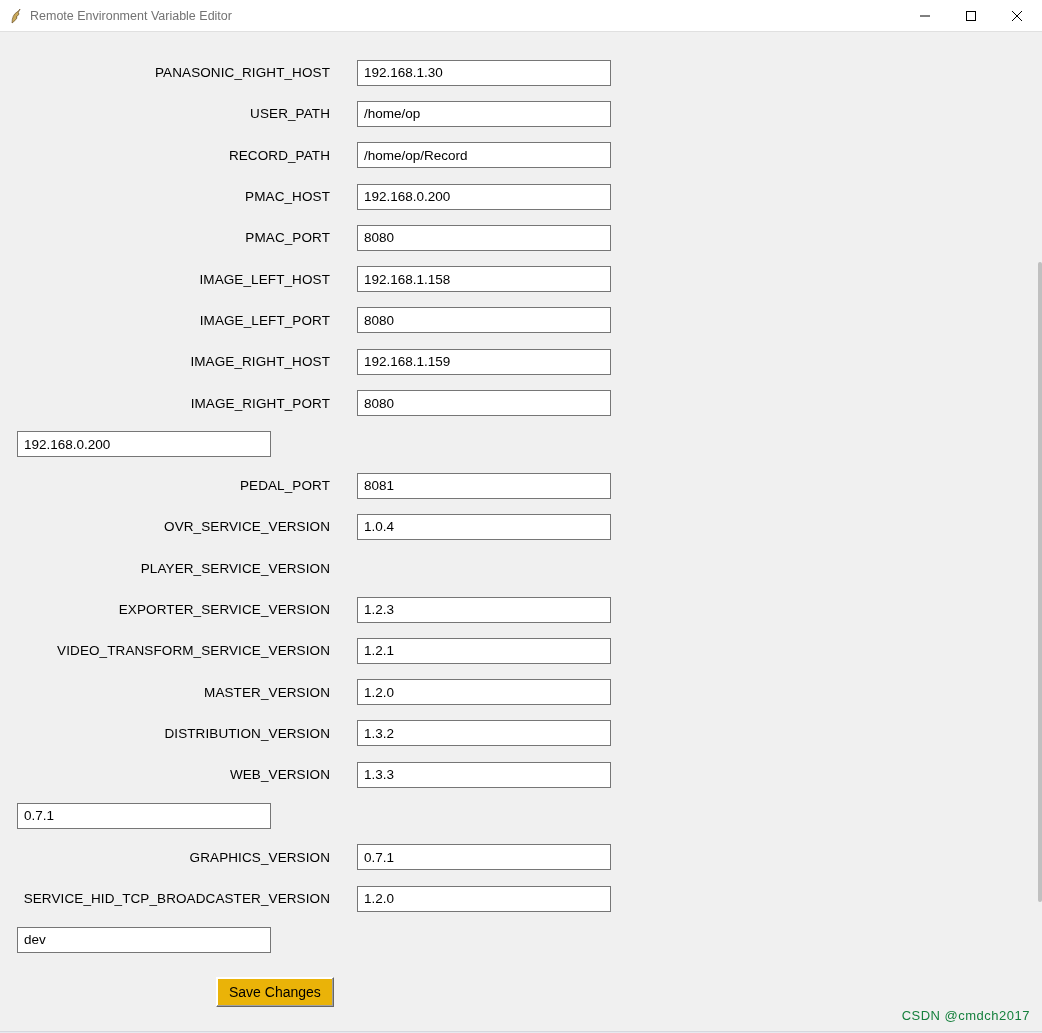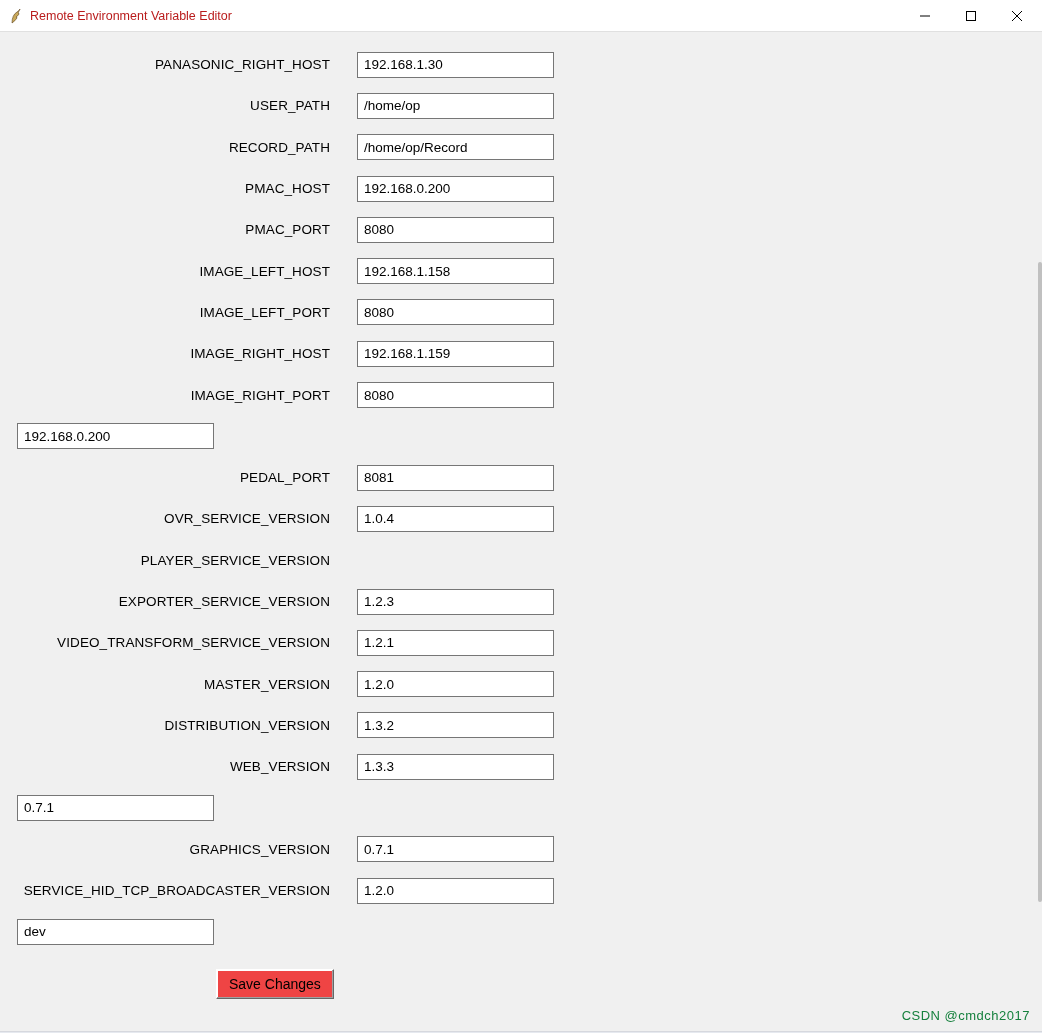--- a/index.html
+++ b/index.html
@@ -31,21 +31,21 @@
       align-items: center;
       justify-content: center;
     }
     .titlebar-icon svg {
       width: 14px;
       height: 16px;
     }
     .titlebar-title {
       flex: 1;
       font-size: 12.5px;
-      color: #b91c1c;
+      color: #737373;
     }
     .titlebar-controls {
       display: flex;
       height: 100%;
     }
     .titlebar-btn {
       width: 46px;
       height: 100%;
       display: flex;
       align-items: center;
@@ -57,39 +57,39 @@
     .titlebar-btn svg {
       width: 10px;
       height: 10px;
       stroke: #000;
       fill: none;
     }
     .content {
       height: calc(100% - 32px);
       background: #f0f0f0;
       position: relative;
-      padding-top: 12px;
+      padding-top: 20px;
       overflow: hidden;
     }
     .form-row {
       display: flex;
       align-items: center;
       height: 41.3px;
       padding-left: 0;
     }
     .form-label {
       width: 340px;
       text-align: right;
       font-size: 13.5px;
       color: #000;
       padding-right: 10px;
       letter-spacing: 0.1px;
     }
     .form-input {
-      width: 197px;
+      width: 254px;
       height: 26px;
       border: 1px solid #767676;
       background: #ffffff;
       font-family: inherit;
       font-size: 13.5px;
       padding: 2px 6px;
       margin-left: 17px;
       outline: none;
     }
     .button-row {
@@ -97,21 +97,21 @@
       align-items: center;
       height: 46px;
       padding-top: 16px;
     }
     .save-button {
       margin-left: 216px;
       height: 30px;
       padding: 4px 12px;
       font-family: inherit;
       font-size: 14px;
-      background: #ef4444;
+      background: #eab308;
       border: 1px solid #888;
       border-top-color: #fff;
       border-left-color: #fff;
       border-right-color: #666;
       border-bottom-color: #666;
       box-shadow: inset -1px -1px 0 #a0a0a0, inset 1px 1px 0 #fff;
       cursor: pointer;
     }
     .scrollbar-track {
       position: absolute;

